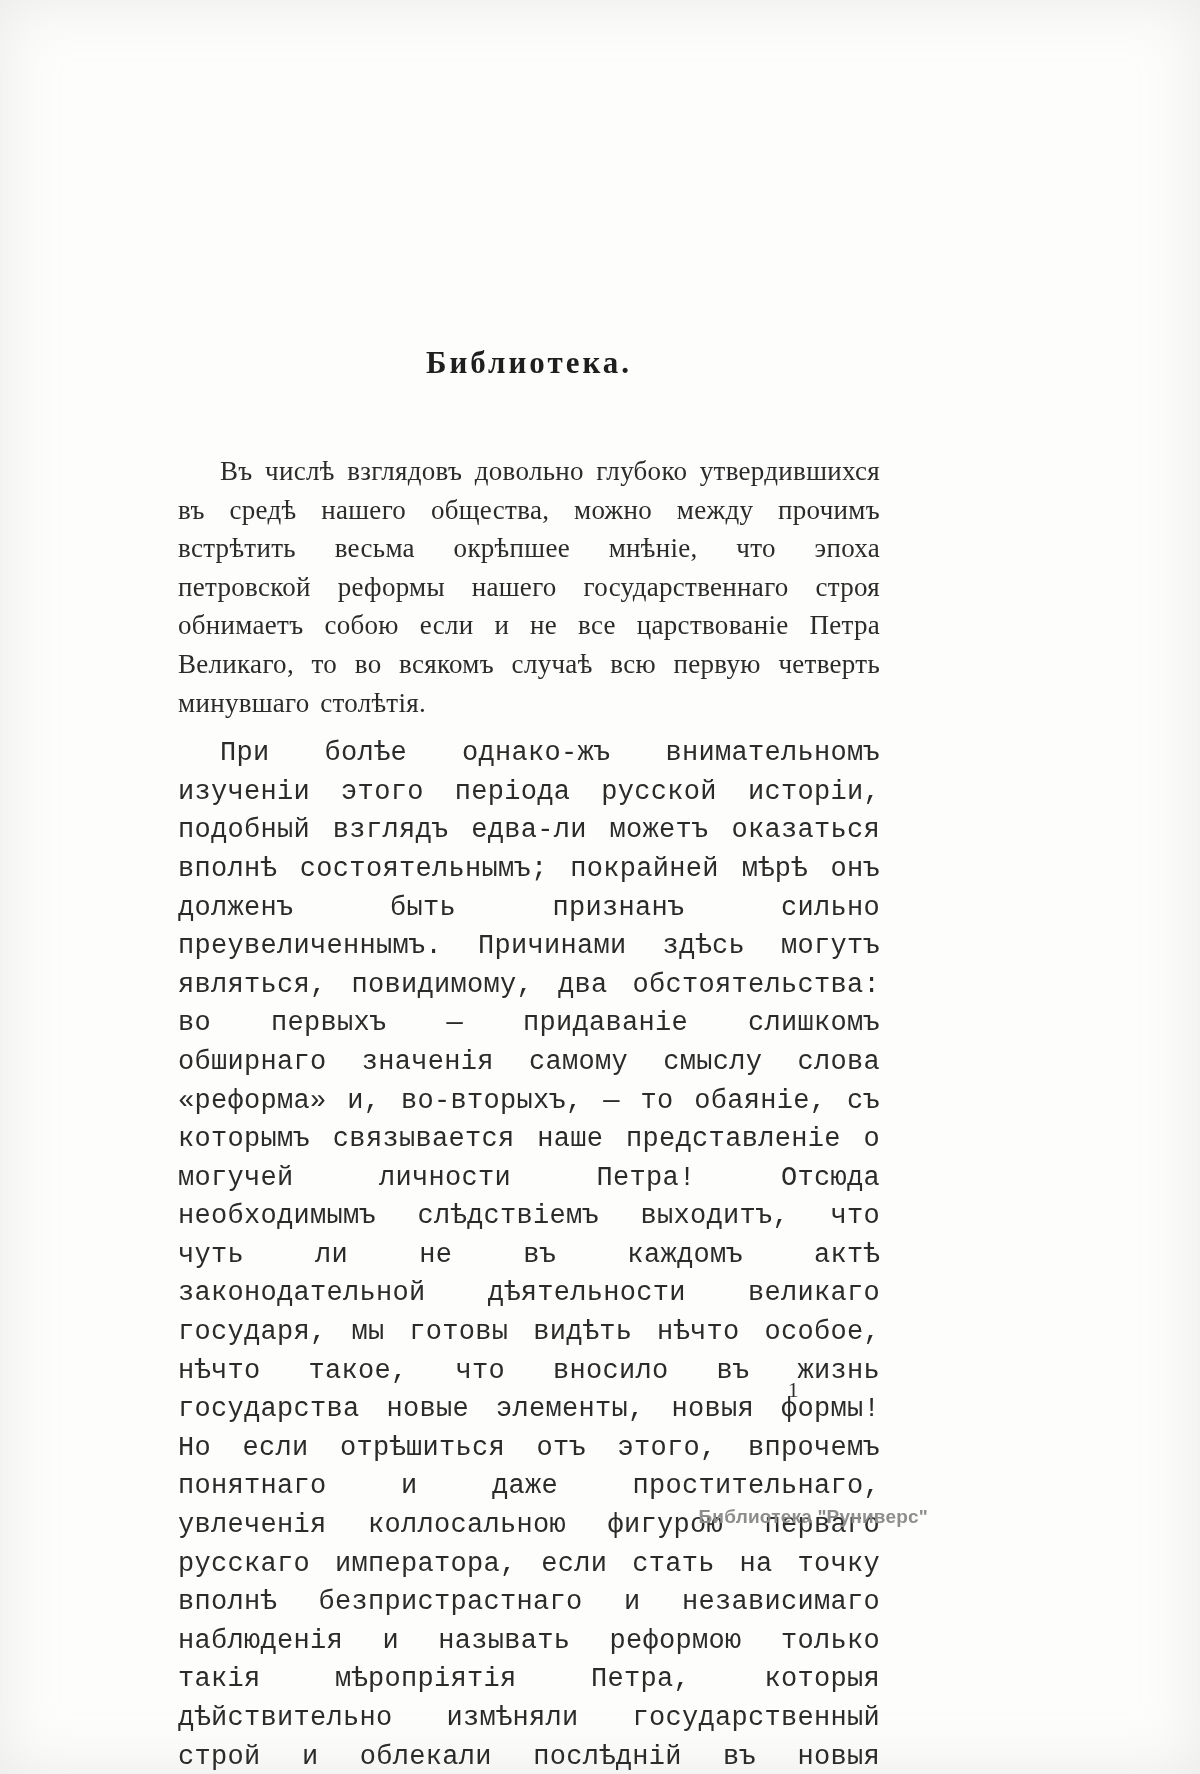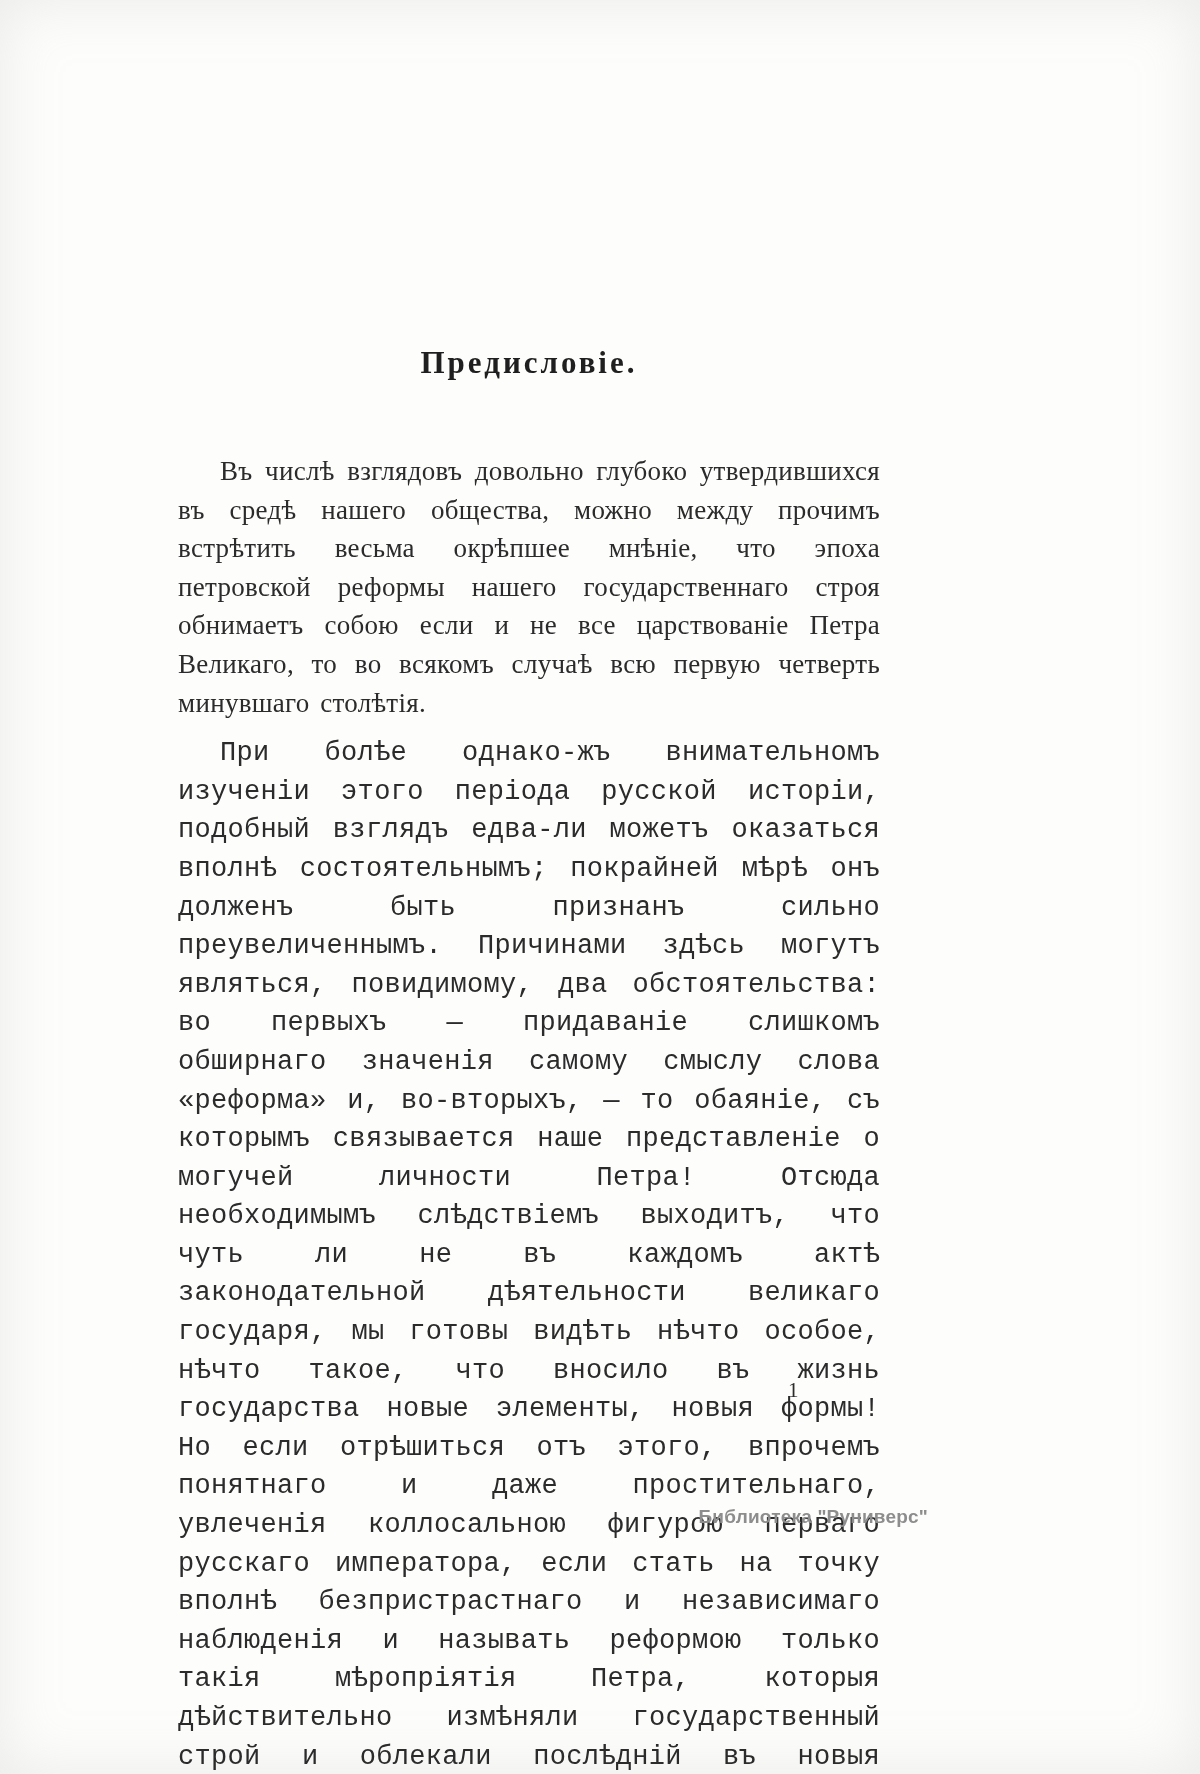--- a/index.html
+++ b/index.html
@@ -72,21 +72,21 @@
     font-weight: bold;
     color: #8d8d8d;
     letter-spacing: 0.2px;
   }
 </style>
 </head>
 <body>
 
 <div class="scan-page">
 
-  <h1 class="page-title">Предисловіе.</h1>
+  <h1 class="page-title">Библиотека.</h1>
 
   <div class="text-block">
     <p>Въ числѣ взглядовъ довольно глубоко утвердившихся въ средѣ нашего общества, можно между прочимъ встрѣтить весьма окрѣпшее мнѣніе, что эпоха петровской реформы нашего государственнаго строя обнимаетъ собою если и не все царствованіе Петра Великаго, то во всякомъ случаѣ всю первую четверть минувшаго столѣтія.</p>
     <p>При болѣе однако-жъ внимательномъ изученіи этого періода русской исторіи, подобный взглядъ едва-ли можетъ оказаться вполнѣ состоятельнымъ; покрайней мѣрѣ онъ долженъ быть признанъ сильно преувеличеннымъ. Причинами здѣсь могутъ являться, повидимому, два обстоятельства: во первыхъ — придаваніе слишкомъ обширнаго значенія самому смыслу слова «реформа» и, во-вторыхъ, — то обаяніе, съ которымъ связывается наше представленіе о могучей личности Петра! Отсюда необходимымъ слѣдствіемъ выходитъ, что чуть ли не въ каждомъ актѣ законодательной дѣятельности великаго государя, мы готовы видѣть нѣчто особое, нѣчто такое, что вносило въ жизнь государства новые элементы, новыя формы! Но если отрѣшиться отъ этого, впрочемъ понятнаго и даже простительнаго, увлеченія коллосальною фигурою перваго русскаго императора, если стать на точку вполнѣ безпристрастнаго и независимаго наблюденія и называть реформою только такія мѣропріятія Петра, которыя дѣйствительно измѣняли государственный строй и облекали послѣдній въ новыя формы, то предѣлы упомянутой эпохи придется значительно съузить, ограничивъ ее послѣднею половиною дѣятель-</p>
   </div>
 
   <div class="page-number">1</div>
 
   <div class="watermark">Библиотека "Руниверс"</div>
 

